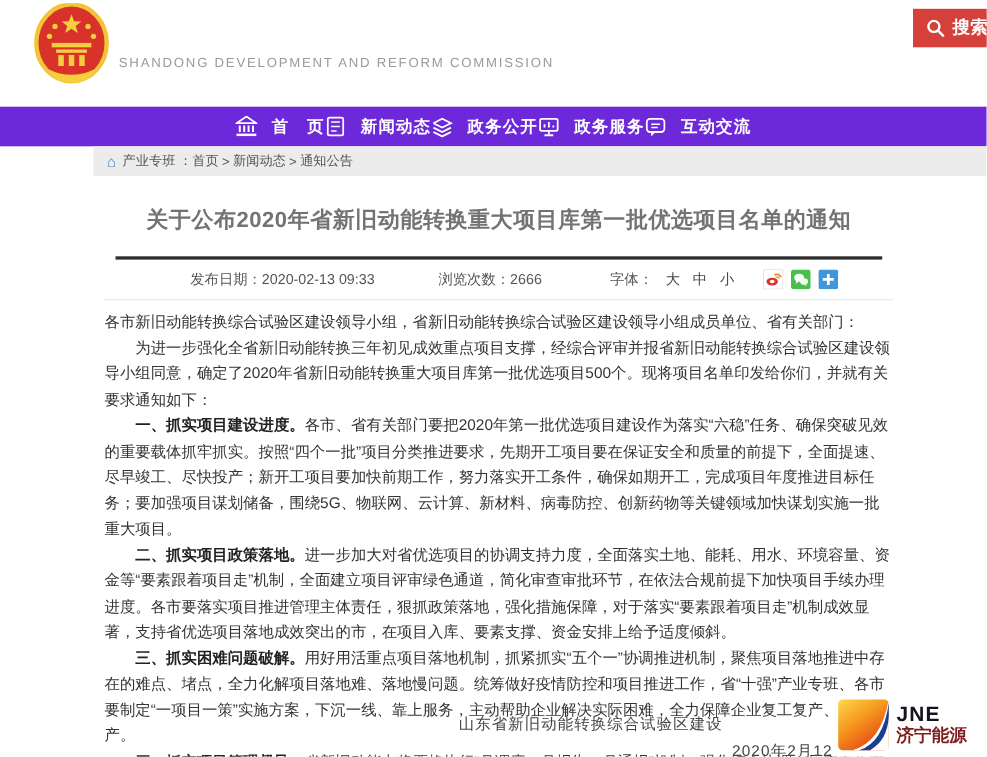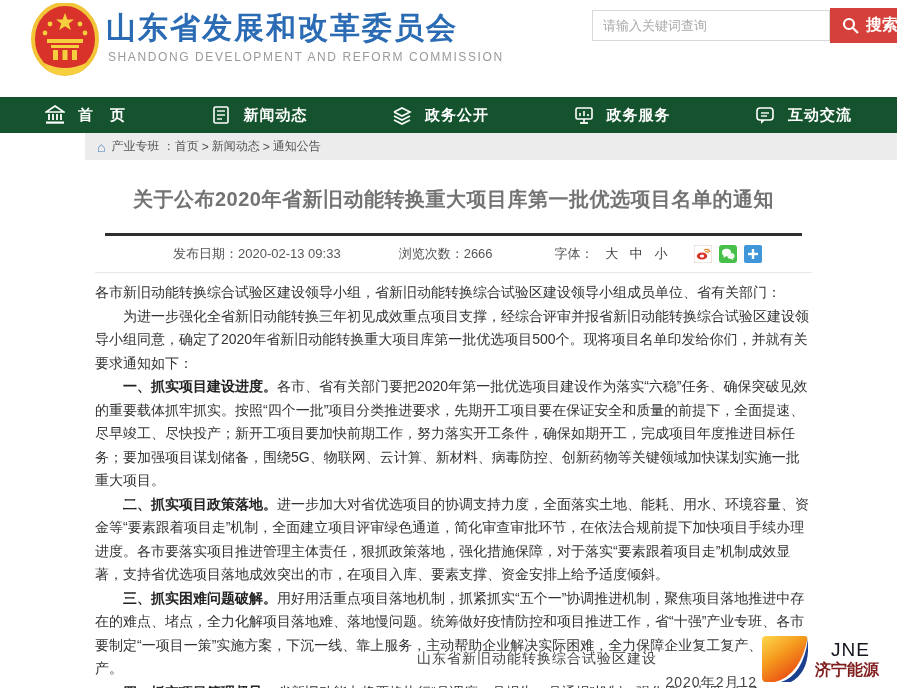--- a/index.html
+++ b/index.html
@@ -25,22 +25,22 @@
     color:#555; outline:none;
   }
   .search-input::placeholder { color:#aaa; }
   .search-btn {
     position:absolute; left:830px; top:8px; width:90px; height:35px;
     background:#d5413a; color:#fff; border:none; font-size:16px; font-weight:bold;
     display:flex; align-items:center; gap:7px; padding-left:12px; cursor:pointer;
   }
   
   .nav {
-    position:absolute; top:97px; left:0; width:897px; height:36px; background:#14532d;
-    display:flex; align-items:center; justify-content:space-between; padding:0 45px;
+    position:absolute; top:97px; left:0; width:897px; height:36px; background:#6d28d9;
+    display:flex; align-items:center; justify-content:center; padding:0 45px;
   }
   .nav-item { display:flex; align-items:center; gap:13px; cursor:pointer; }
   .nav-item .lbl { color:#ffffff; font-size:15px; font-weight:bold; letter-spacing:1px; white-space:nowrap; }
   .nav-icon { width:20px; height:20px; display:block; }
   
   .crumbbar {
     position:absolute; top:133px; left:85px; width:812px; height:27px; background:#ececec;
     display:flex; align-items:center; padding-left:12px; font-size:12px; color:#555;
   }
   .crumbbar .home-glyph { color:#4a7fb5; font-size:14px; margin-right:6px; }
@@ -75,21 +75,21 @@
   .sign-date {
     position:absolute; top:674px; left:0; width:772px; text-align:right;
     font-size:14px; color:#444; letter-spacing:1px;
   }
   
   .jne {
     position:absolute; right:0; top:630px; width:140px; height:58px; background:#fff;
     display:flex; align-items:center; gap:6px; padding-left:4px;
   }
   .jne-text { line-height:1.1; }
-  .jne-abbr { font-size:19px; font-weight:normal; color:#14141e; letter-spacing:1px;margin-left:16px; }
+  .jne-abbr { font-size:19px; font-weight:bold; color:#14141e; letter-spacing:1px; }
   .jne-name { font-size:16px; font-weight:bold; color:#7f1d1d; }
 </style>
 </head>
 <body>
 
 <div class="header">
   <svg class="emblem" viewBox="0 0 70 80">
     <ellipse cx="35" cy="36" rx="32" ry="35" fill="#d8322b"></ellipse>
     <ellipse cx="35" cy="36" rx="32" ry="35" fill="none" stroke="#f2c437" stroke-width="4"></ellipse>
     <polygon points="35,10 37.4,16.4 44,16.6 38.8,20.6 40.8,27 35,23.2 29.2,27 31.2,20.6 26,16.6 32.6,16.4" fill="#f6cf3e"></polygon>
@@ -97,23 +97,21 @@
     <circle cx="50" cy="21" r="2.4" fill="#f6cf3e"></circle>
     <circle cx="15" cy="30" r="2.4" fill="#f6cf3e"></circle>
     <circle cx="55" cy="30" r="2.4" fill="#f6cf3e"></circle>
     <rect x="17" y="36" width="36" height="4" fill="#f6cf3e"></rect>
     <rect x="21" y="42" width="28" height="3" fill="#f6cf3e"></rect>
     <rect x="23" y="47" width="5" height="10" fill="#f6cf3e"></rect>
     <rect x="32.5" y="47" width="5" height="10" fill="#f6cf3e"></rect>
     <rect x="42" y="47" width="5" height="10" fill="#f6cf3e"></rect>
     <path d="M14 60 Q35 70 56 60 L52 68 Q35 76 18 68 Z" fill="#f6cf3e"></path>
   </svg>
-  <div class="org-cn">山东省发展和改革委员会</div>
   <div class="org-en">SHANDONG DEVELOPMENT AND REFORM COMMISSION</div>
-  <input class="search-input" type="text" placeholder="请输入关键词查询" style="">
   <button class="search-btn">
     <svg width="17" height="17" viewBox="0 0 17 17">
       <circle cx="7" cy="7" r="5" fill="none" stroke="#fff" stroke-width="2.2"></circle>
       <line x1="11" y1="11" x2="16" y2="16" stroke="#fff" stroke-width="2.2"></line>
     </svg>
     <span>搜索</span>
   </button>
 </div>
 
 <div class="nav">

